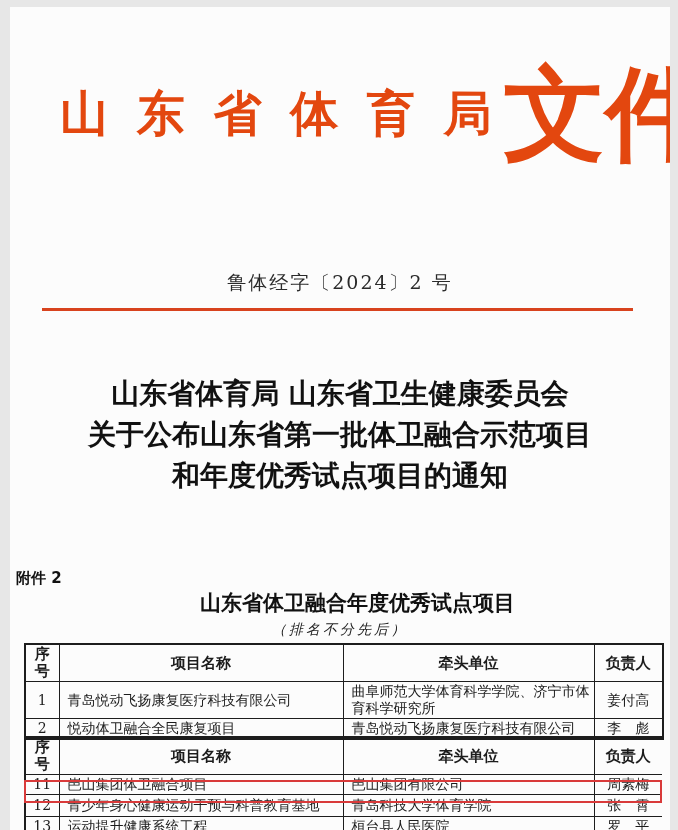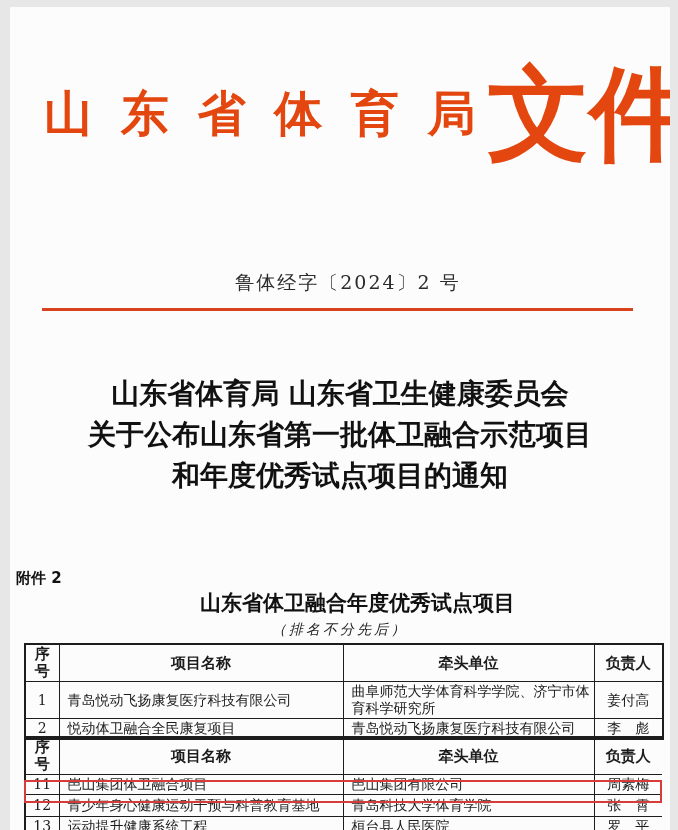--- a/index.html
+++ b/index.html
@@ -9,40 +9,40 @@
     font-family:"DejaVu Serif","Liberation Serif",serif;
     color:#1c1c1c;
     position:relative;
   }
   .page {
     position:absolute; left:10px; top:7px; width:660px; height:823px;
     background:#fcfcfc; overflow:hidden;
   }
   
   .letterhead {
-    position:absolute; top:55px; left:34px; width:590px;
+    position:absolute; top:55px; left:50px; width:590px;
     display:flex; align-items:center;
   }
   .agency-lines { width:445px; text-align:center; }
   .agency-line1 {
     font-size:48px; font-weight:bold; letter-spacing:6px;
     line-height:64px; white-space:nowrap;
   }
   .agency-line2 {
     font-size:44px; font-weight:bold; letter-spacing:0;
     line-height:54px; white-space:nowrap;
   }
   .doc-type {
     font-size:102px; font-weight:bold; line-height:1;
     margin-left:6px; white-space:nowrap;
   }
   .red-text { color:#e3470f; }
   
   .doc-number {
-    position:absolute; top:263px; left:8px; width:100%;
+    position:absolute; top:263px; left:0; width:100%;
     text-align:center; font-size:19px; letter-spacing:2px; color:#2a2a2a;
   }
   .red-rule {
     position:absolute; top:301px; left:32px; width:591px; height:3px;
     background:#d8431e;
   }
   
   .main-title {
     position:absolute; top:366px; left:0; width:100%;
     text-align:center; font-weight:bold; font-size:28px;

